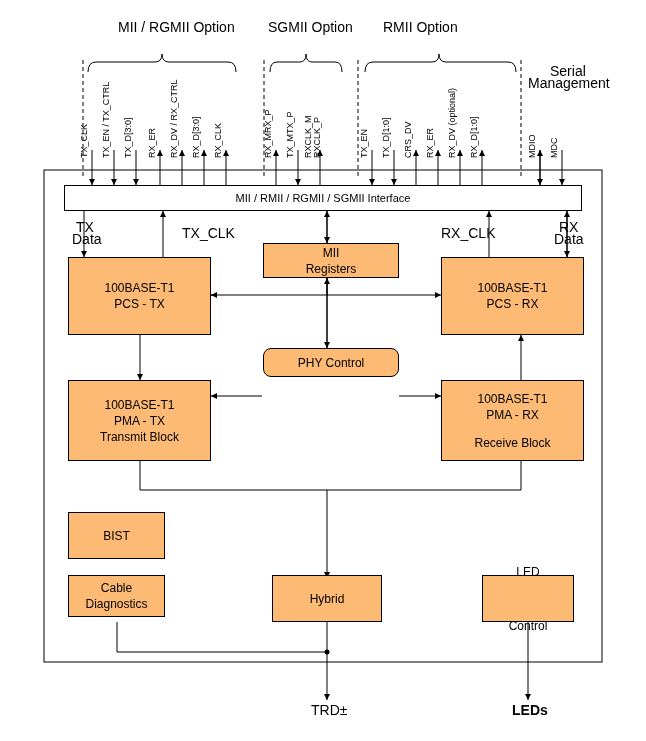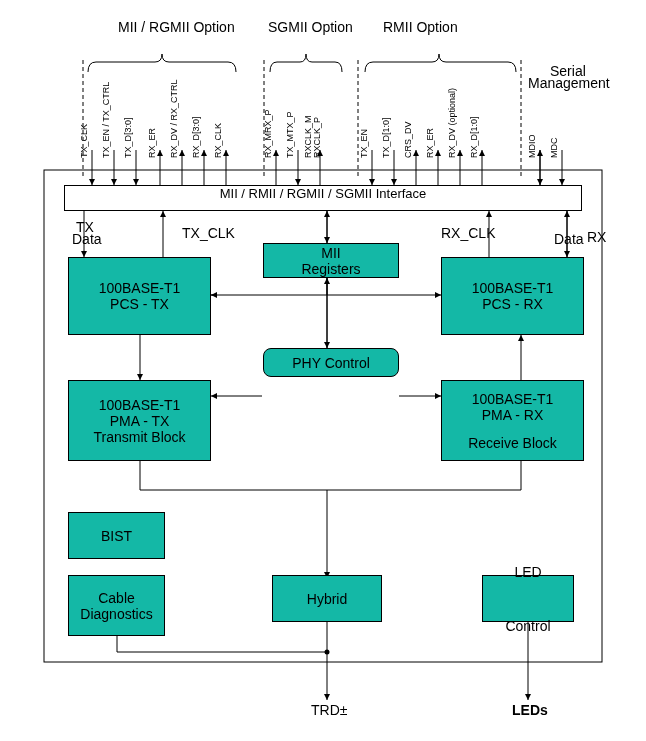--- a/index.html
+++ b/index.html
@@ -31,38 +31,39 @@
     font-size: 9px;
     line-height: 10px;
     color: #000;
     white-space: nowrap;
     transform-origin: left bottom;
     transform: rotate(-90deg);
   }
   .box {
     position: absolute;
     border: 1px solid #000;
-    background: #14b8a6;
+    background: #fdba74;
     box-sizing: border-box;
     display: flex;
     flex-direction: column;
     align-items: center;
     justify-content: center;
-    font-size: 14px;
+    font-size: 12px;
     text-align: center;
   }
   .box div { line-height: 16px; }
   .ifacebar {
     position: absolute;
     border: 1px solid #000;
     box-sizing: border-box;
     background: #fff;
     display: flex;
+    align-items: center;
     justify-content: center;
-    font-size: 13px;
+    font-size: 11px;
   }
   .ctr {
     position: absolute;
     font-size: 14px;
     text-align: right;
     line-height: 11px;
     white-space: nowrap;
   }
 </style>
 </head>
@@ -195,21 +196,21 @@
   <div class="vlbl" style="left:559px; top:148px;">MDC</div>
 
   <div class="ifacebar" style="left:64px; top:185px; width:518px; height:26px;">
     <span>MII / RMII / RGMII / SGMII Interface</span>
   </div>
 
   <div class="ctr" style="left:76px; top:222px;">TX</div>
   <div class="ctr" style="left:72px; top:234px;">Data</div>
   <div class="ctr" style="left:182px; top:228px;">TX_CLK</div>
   <div class="ctr" style="left:441px; top:228px;">RX_CLK</div>
-  <div class="ctr" style="left:559px; top:232px;margin-left:28px;">RX</div>
+  <div class="ctr" style="left:559px; top:222px;">RX</div>
   <div class="ctr" style="left:554px; top:234px;">Data</div>
 
   <div class="box" style="left:68px; top:257px; width:143px; height:78px;">
     <div>100BASE-T1</div>
     <div>PCS - TX</div>
   </div>
 
   <div class="box" style="left:263px; top:243px; width:136px; height:35px;">
     <div>MII</div>
     <div>Registers</div>
@@ -233,21 +234,21 @@
   <div class="box" style="left:441px; top:380px; width:143px; height:81px;">
     <div>100BASE-T1</div>
     <div>PMA - RX</div>
     <div style="margin-top:12px;">Receive Block</div>
   </div>
 
   <div class="box" style="left:68px; top:512px; width:97px; height:47px;">
     <div>BIST</div>
   </div>
 
-  <div class="box" style="left:68px; top:575px; width:97px; height:61px;">
+  <div class="box" style="left:68px; top:575px; width:97px; height:42px;">
     <div>Cable Diagnostics</div>
   </div>
 
   <div class="box" style="left:272px; top:575px; width:110px; height:47px;">
     <div>Hybrid</div>
   </div>
 
   <div class="box" style="left:482px; top:575px; width:92px; height:47px;gap:38px;">
     <div>LED</div>
     <div>Control</div>

